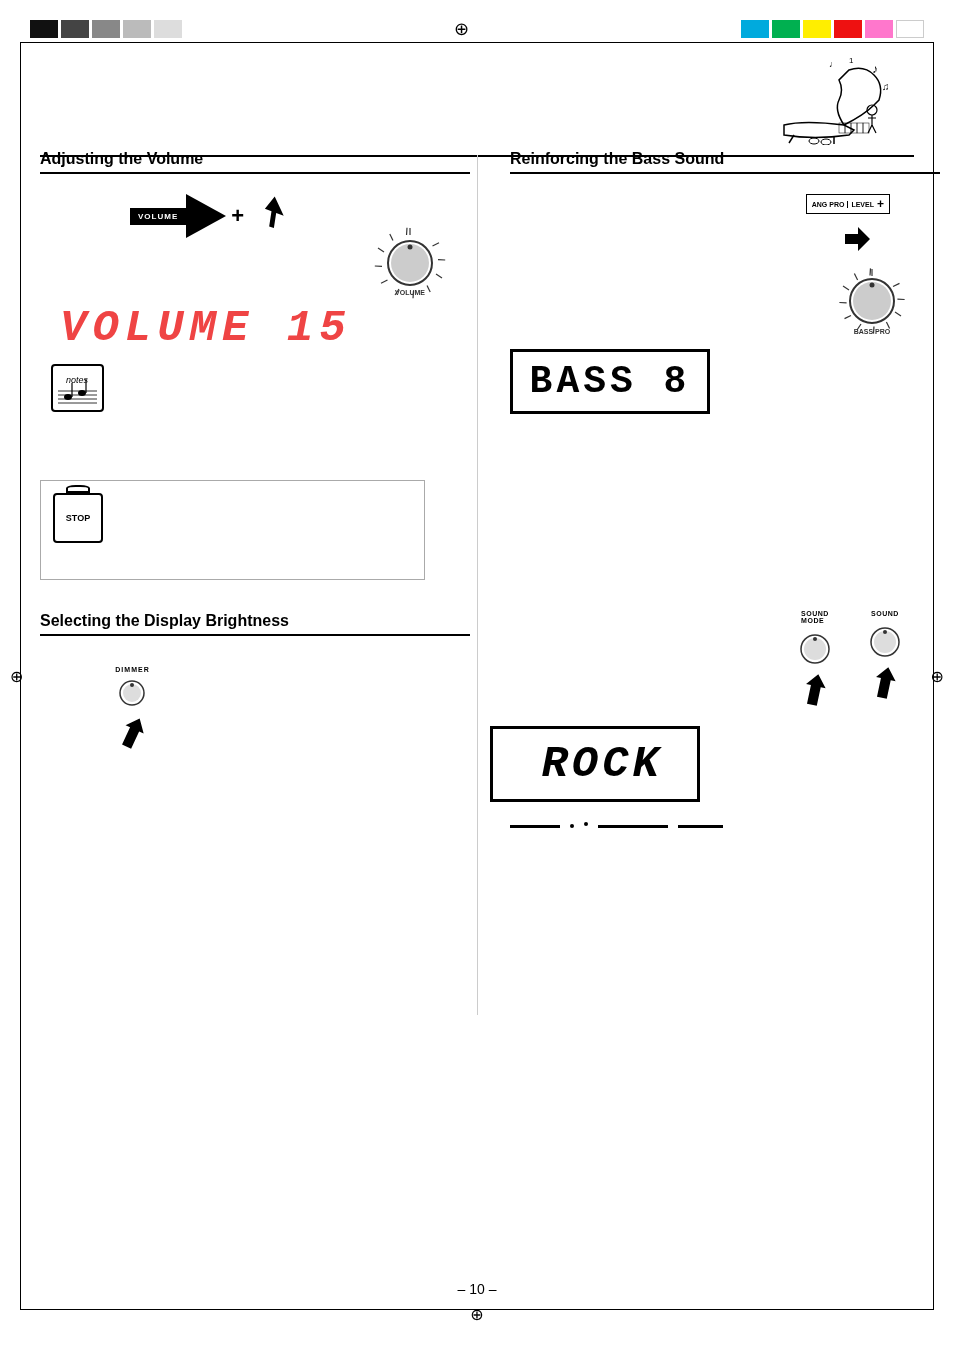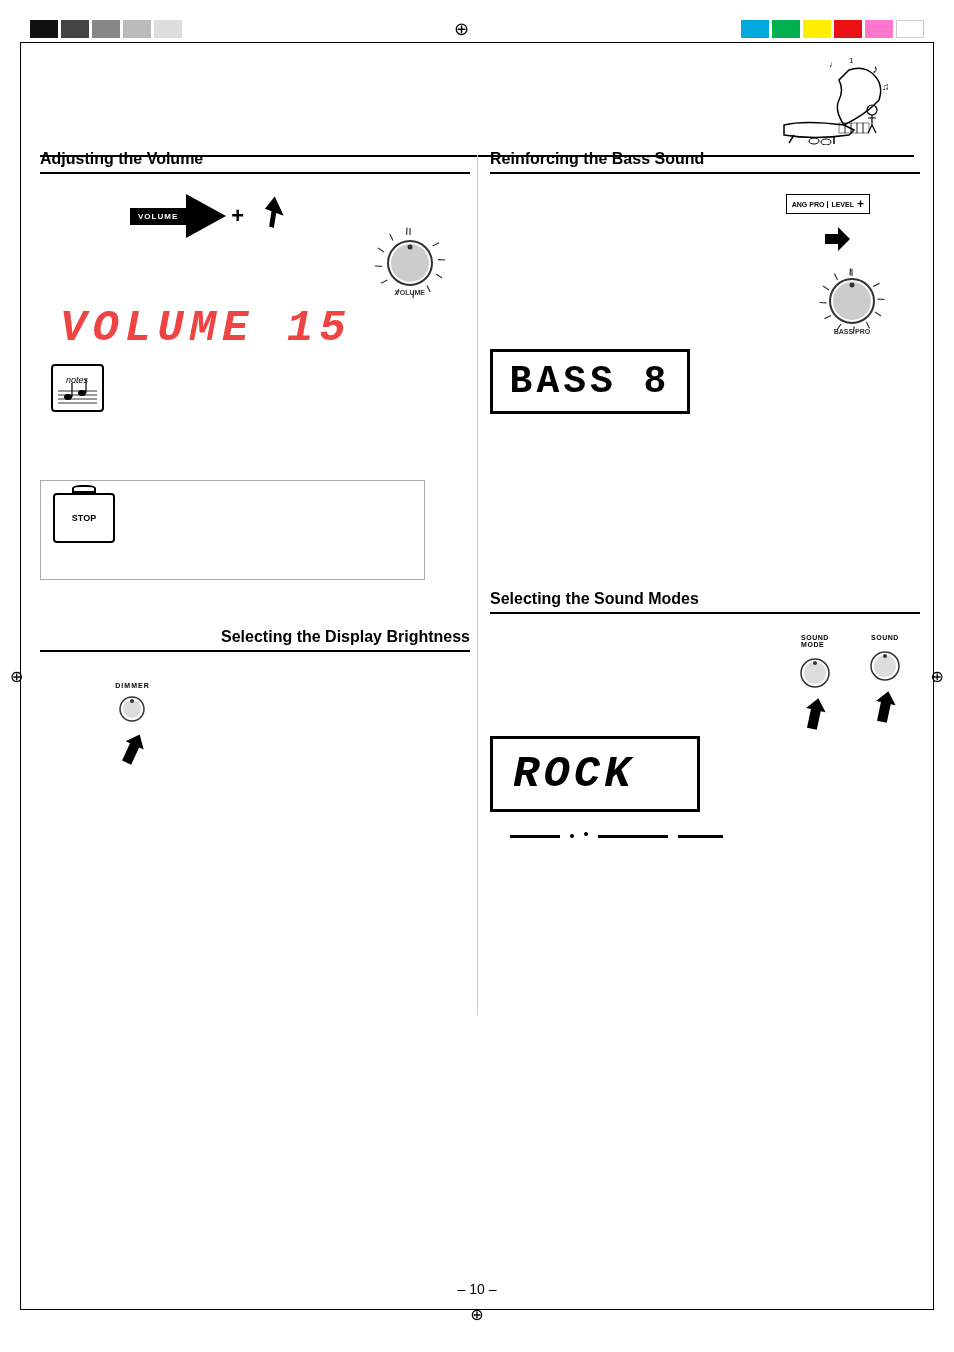--- a/index.html
+++ b/index.html
@@ -108,21 +108,21 @@
     
     .left-column {
       position: absolute;
       top: 150px;
       left: 40px;
       width: 430px;
     }
     .right-column {
       position: absolute;
       top: 150px;
-      left: 490px;
+      left: 510px;
       width: 430px;
     }
 
     
     .section-heading {
       font-size: 16px;
       font-weight: bold;
       border-bottom: 2px solid #000;
       padding-bottom: 4px;
       margin-bottom: 12px;
@@ -135,24 +135,23 @@
       left: 50%;
       transform: translateX(-50%);
       font-size: 14px;
       color: #000;
       margin-top: 37px;
     }
 
     
     .brightness-section {
       position: absolute;
-      top: 628px;
+      top: 612px;
       left: 40px;
       width: 430px;
-      text-align: right;
     }
 
     
     .sound-modes-section {
       position: absolute;
       top: 590px;
       left: 490px;
       width: 430px;
     }
   </style>
@@ -325,21 +324,21 @@
       <circle cx="37" cy="21" r="2.5" fill="#333"></circle>
       <text x="37" y="70" text-anchor="middle" font-size="7" font-weight="bold" fill="#333">BASS PRO</text>
     </svg>
   </div>
 
   
   <div style="border:3px solid #000; padding:8px 15px; font-family:'Courier New',monospace; font-size:38px; font-weight:bold; letter-spacing:4px; display:inline-block; margin-top:5px; min-width:200px; text-align:center;">BASS  8</div>
 </div>
 
 <div style="position:absolute; top:480px; left:40px; width:385px; height:100px; border:1px solid #aaa; display:flex; align-items:flex-start; padding:12px;">
-  <div style="position:relative; width:62px; height:50px; border:2px solid #000; border-radius:4px; display:flex; align-items:center; justify-content:center; font-size:10px; font-weight:bold;">
+  <div style="position:relative; width:50px; height:50px; border:2px solid #000; border-radius:4px; display:flex; align-items:center; justify-content:center; font-size:10px; font-weight:bold;">
 
     <div style="position:absolute; top:-10px; left:50%; transform:translateX(-50%); width:24px; height:8px; border:2px solid #000; border-radius:40% 40% 0 0; background:#fff;"></div>
     <span style="font-size:9px; font-weight:bold;">STOP</span>
   </div>
 </div>
 
 <div class="brightness-section">
   <div class="section-heading">Selecting the Display Brightness</div>
 
   <div style="display:flex; align-items:flex-start; margin-top:30px; margin-left:70px;">
@@ -353,21 +352,20 @@
       </svg>
 
       <svg width="40" height="35" viewBox="0 0 40 35" style="transform:rotate(10deg)">
         <path d="M20 2 L10 14 L15 14 L15 33 L25 33 L25 14 L30 14 Z" fill="#000" transform="rotate(15,20,18)"></path>
       </svg>
     </div>
   </div>
 </div>
 
 <div class="sound-modes-section">
-  <div class="section-heading">Selecting the Sound Modes</div>
 
   
   <div style="display:flex; justify-content:flex-end; align-items:flex-start; margin-top:20px; gap:20px; margin-right:10px;">
 
     <div style="display:flex; flex-direction:column; align-items:center;">
       <div style="font-size:7px; font-weight:bold; letter-spacing:0.5px; margin-bottom:3px;">SOUND<br>MODE</div>
       <svg width="50" height="45" viewBox="0 0 50 45">
         <circle cx="25" cy="22" r="14" fill="none" stroke="#333" stroke-width="1.5"></circle>
         <circle cx="25" cy="22" r="11" fill="#ddd"></circle>
         <circle cx="25" cy="12" r="2" fill="#333"></circle>
@@ -384,21 +382,21 @@
         <circle cx="25" cy="22" r="11" fill="#ddd"></circle>
         <circle cx="25" cy="12" r="2" fill="#333"></circle>
       </svg>
       <svg width="40" height="35" viewBox="0 0 40 35">
         <path d="M20 2 L10 14 L15 14 L15 33 L25 33 L25 14 L30 14 Z" fill="#000" transform="rotate(12,20,18)"></path>
       </svg>
     </div>
   </div>
 
   
-  <div style="border:3px solid #000; padding:10px 20px; font-family:'Courier New',monospace; font-size:44px; font-weight:bold; letter-spacing:4px; display:inline-block; margin-top:5px; min-width:210px; text-align:left; font-style:italic;">ROCK</div>
+  <div style="border:3px solid #000; padding:10px 34px; font-family:'Courier New',monospace; font-size:44px; font-weight:bold; letter-spacing:4px; display:inline-block; margin-top:19px; min-width:210px; text-align:right; font-style:italic;">ROCK</div>
 
   
   <div style="display:flex; align-items:flex-end; gap:10px; margin-top:20px; margin-left:20px;">
     <div style="width:50px; height:3px; background:#000; margin-bottom:0;"></div>
     <div style="width:4px; height:4px; background:#000; border-radius:50%;"></div>
     <div style="width:4px; height:4px; background:#000; border-radius:50%; margin-bottom:2px;"></div>
     <div style="width:70px; height:3px; background:#000;"></div>
     <div style="width:45px; height:3px; background:#000;"></div>
   </div>
 </div>

